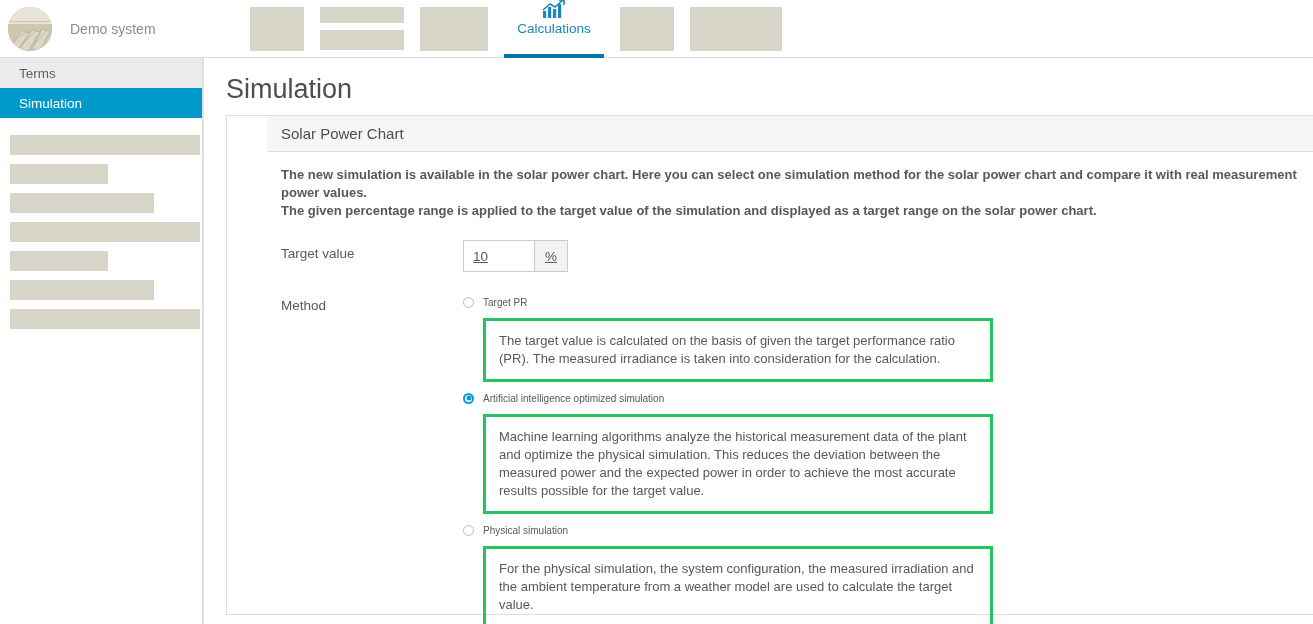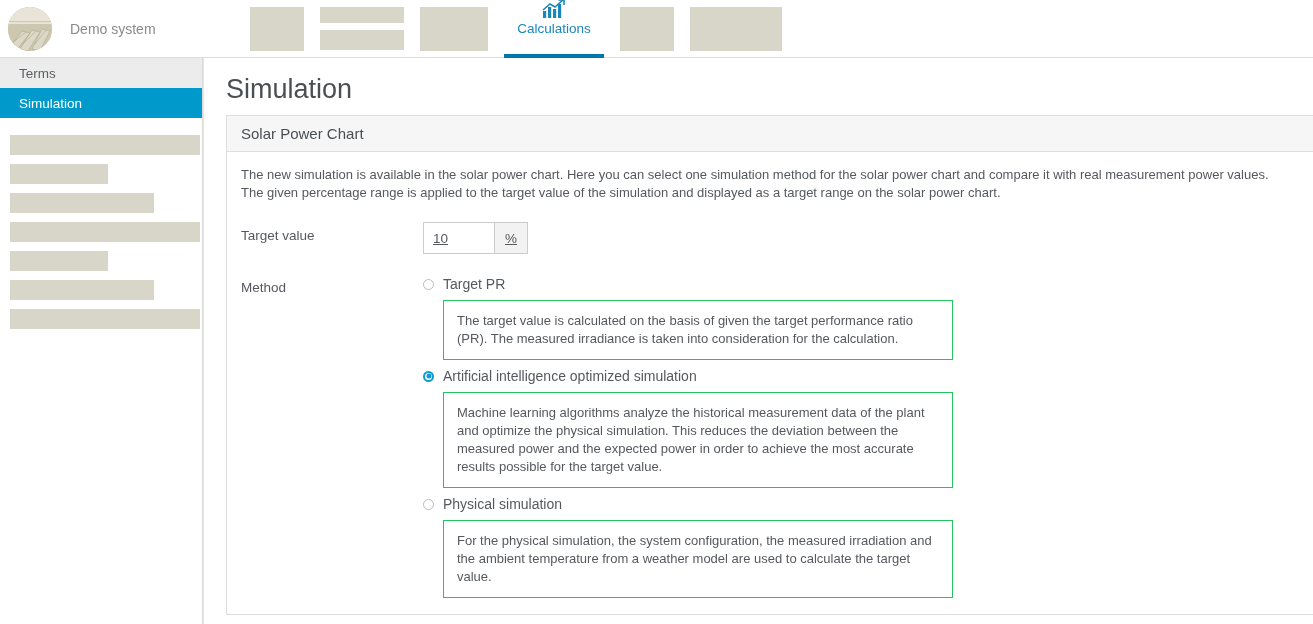--- a/index.html
+++ b/index.html
@@ -94,31 +94,32 @@
     font-weight: normal;
     color: #4a4f54;
     margin: 16px 0 10px 22px;
   }
   .card {
     margin-left: 22px;
     border: 1px solid #dededc;
     border-right: none;
     background: #fff;
     height: 500px;
+    padding-left: 40px;
   }
   .card-head {
     background: #f6f6f6;
     border-bottom: 1px solid #dededc;
     padding: 9px 14px;
     font-size: 15px;
     color: #4a4f54;
   }
   .card-body { padding: 14px 14px 0 14px; }
 
-  .intro { font-size: 13px; line-height: 18px; color: #55595e; max-width: 1075px; }
+  .intro { font-size: 13px; line-height: 18px; color: #55595e; max-width: 1075px; font-weight: bold; }
 
   .form-row { display: flex; align-items: flex-start; margin-top: 20px; }
   .form-label { width: 182px; flex: 0 0 182px; font-size: 13.5px; padding-top: 6px; color: #55595e; }
 
   .input-group { display: flex; text-decoration: underline; }
   .input-box {
     width: 72px; height: 32px;
     border: 1px solid #ccc;
     padding: 0 9px;
     font-size: 13.5px;
@@ -144,24 +145,24 @@
     flex: 0 0 auto; margin-right: 9px;
     position: relative;
   }
   .radio.checked { border: 2px solid #0e9ad4; }
   .radio.checked::after {
     content: ""; position: absolute;
     left: 50%; top: 50%;
     width: 5px; height: 5px; border-radius: 50%;
     background: #0e9ad4; transform: translate(-50%, -50%);
   }
-  .radio-label { font-size: 14px; color: #55595e; }
+  .radio-label { font-size: 10px; color: #55595e; }
   .method-desc {
     margin-left: 20px; margin-top: 6px;
-    border: 1px solid #22c55e;
+    border: 3px solid #22c55e;
     padding: 11px 13px;
     width: 510px;
     font-size: 13px;
     line-height: 18px;
     color: #55595e;
   }
 </style>
 </head>
 <body>
 

